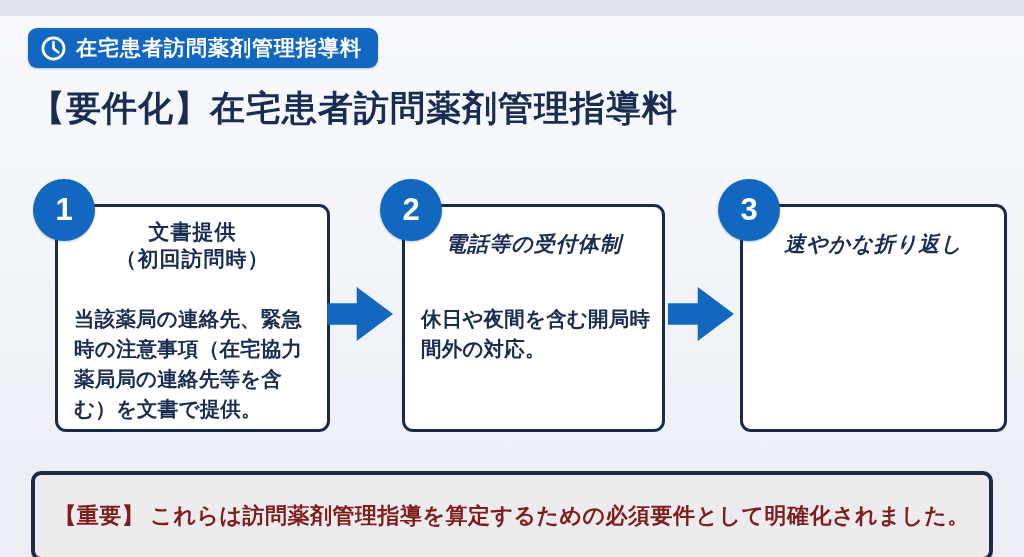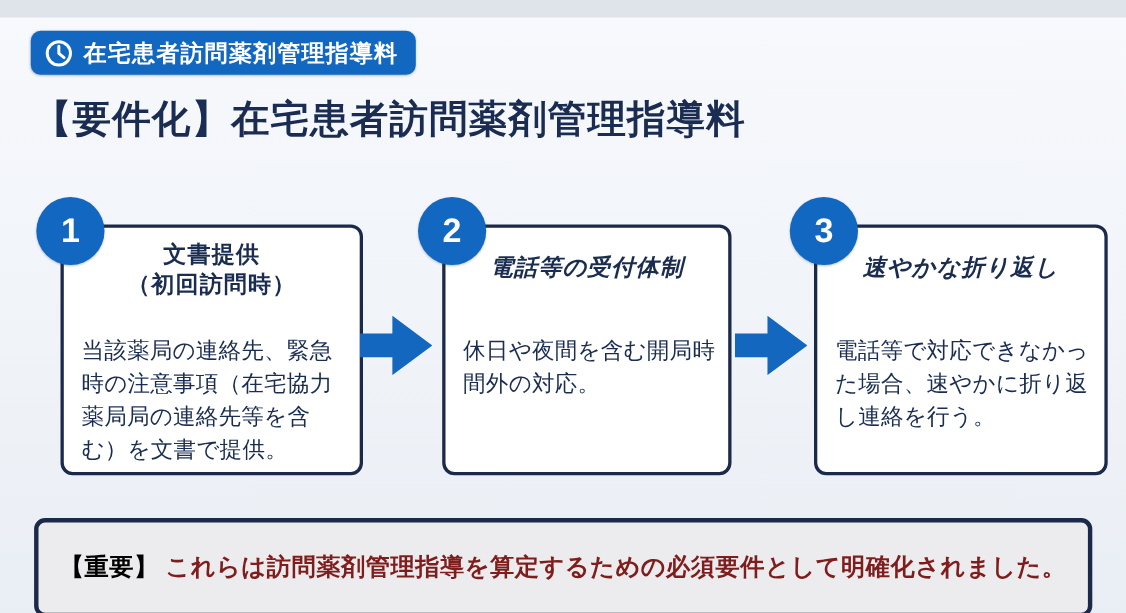--- a/index.html
+++ b/index.html
@@ -48,21 +48,21 @@
   .card-title{
     position:absolute;left:0;right:0;text-align:center;
     color:#1a2c50;font-size:21px;font-weight:800;
     line-height:1.28;letter-spacing:1px;
     white-space:pre-line;
   }
   .card-1 .card-title{top:12px;}
   .card-2 .card-title,.card-3 .card-title{top:24px;font-style:italic;}
   .card-body{
     position:absolute;top:97px;left:16px;right:9px;
-    color:#1a2c50;font-size:20.5px;font-weight:400;
+    color:#1a2c50;font-size:20.5px;font-weight:700;
     line-height:1.46;letter-spacing:.2px;
     white-space:pre-line;
   }
   
   .num-circle{
     position:absolute;left:-25px;top:-28px;
     width:62px;height:62px;border-radius:50%;
     background:#1268c0;
     color:#ffffff;font-size:31px;font-weight:700;
     display:flex;align-items:center;justify-content:center;
@@ -80,21 +80,21 @@
   .footer-note{
     position:absolute;left:31px;top:455px;width:962px;height:90px;
     box-sizing:border-box;
     background:#ececee;
     border:4px solid #1b2a4a;
     border-radius:10px;
     display:flex;align-items:center;justify-content:center;
     font-size:22px;font-weight:800;letter-spacing:.5px;
     white-space:nowrap;
   }
-  .footer-note .hl{color:#000000;margin-right:6px;}
+  .footer-note .hl{color:#7f1d1d;margin-right:6px;}
   .footer-note .txt{color:#7f1d1d;font-family:Liberation Serif, serif;}
 </style>
 </head>
 <body>
 
 <div class="frame">
 
   <div class="badge">
     <span>
       <svg width="27" height="27" viewBox="0 0 24 24" fill="none">
@@ -124,23 +124,20 @@
     <div class="card-title">電話等の受付体制</div>
     <div class="card-body">休日や夜間を含む開局時
 間外の対応。</div>
   </div>
 
   <div class="arrow arrow-2"></div>
 
   <div class="card card-3">
     <div class="num-circle">3</div>
     <div class="card-title">速やかな折り返し</div>
-    <div class="card-body">電話等で対応できなかっ
-た場合、速やかに折り返
-し連絡を行う。</div>
   </div>
 
   <div class="footer-note">
     <span class="hl">【重要】</span>
     <span class="txt">これらは訪問薬剤管理指導を算定するための必須要件として明確化されました。</span>
   </div>
 
 </div>
 
 </body></html>

